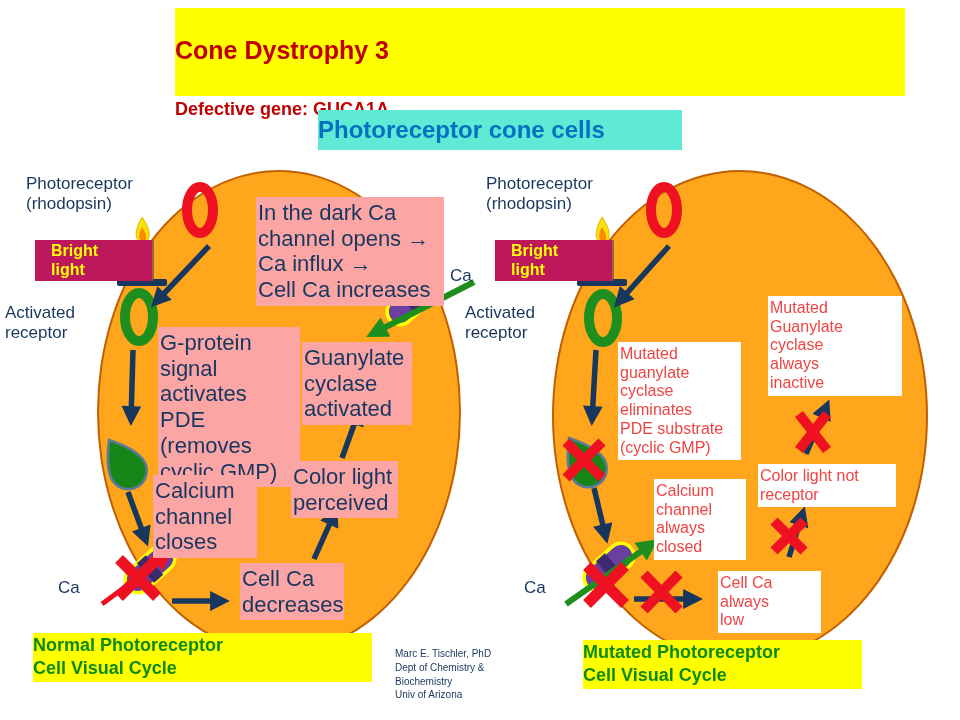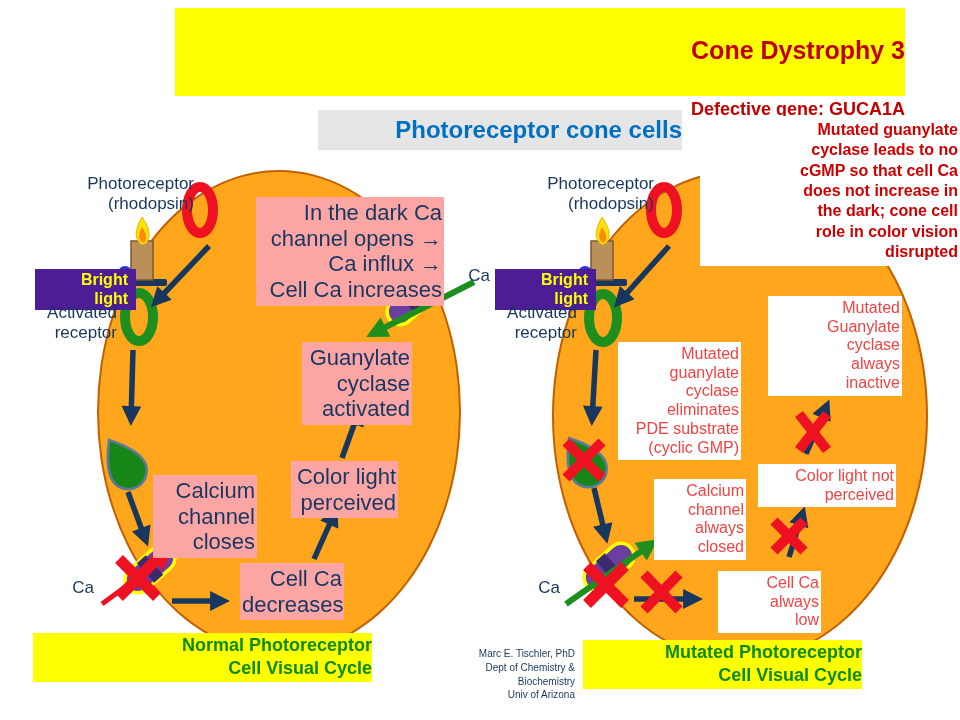--- a/index.html
+++ b/index.html
@@ -1,52 +1,45 @@
 <!DOCTYPE html>
 <html><head>
 <meta charset="utf-8">
 <style>
   html,body{margin:0;padding:0;background:#fff;font-family:"Liberation Sans",sans-serif;}
   .slide{position:relative;width:960px;height:720px;background:#ffffff;overflow:hidden;}
   .cell{position:absolute;border-radius:50%;background:#ffa61c;border:2px solid #c06000;z-index:1;}
   .cell-left{left:97px;top:170px;width:360px;height:480px;}
   .cell-right{left:552px;top:170px;width:372px;height:488px;}
   svg.overlay{position:absolute;left:0;top:0;z-index:5;pointer-events:none;}
-  .abs{position:absolute;z-index:10;white-space:pre-line;text-align:right;}
+  .abs{position:absolute;z-index:10;white-space:pre-line;text-align:left;}
   .lbl{color:#17375e;font-size:17px;line-height:1.18;}
   .wbox{background:#fca5a5;color:#17375e;font-size:22px;line-height:1.17;padding:3px 2px;}
   .rbox{background:#ffffff;color:#ef4444;font-size:16px;line-height:1.17;padding:3px 2px;}
-  .bright{background:#4c1d95;color:#ffff00;font-weight:bold;font-size:16px;line-height:1.17;padding:2px 8px;margin-top:29px;}
+  .bright{background:#be185d;color:#ffff00;font-weight:bold;font-size:16px;line-height:1.17;padding:2px 16px;}
   .caption{background:#ffff00;color:#0d8a0d;font-weight:bold;font-size:18px;line-height:1.3;padding:1px 0;}
   .header{left:175px;top:8px;width:730px;height:88px;background:#ffff00;}
   .header .t{color:#c00000;font-weight:bold;font-size:25px;margin-top:10px;}
   .header .g{color:#c00000;font-weight:bold;font-size:18px;margin-top:16px;}
-  .section{left:318px;top:110px;width:364px;height:40px;background:#e5e5e5;color:#0070c0;font-weight:bold;font-size:24px;line-height:40px;}
+  .section{left:318px;top:110px;width:364px;height:40px;background:#5eead4;color:#0070c0;font-weight:bold;font-size:24px;line-height:40px;}
   .note{left:700px;top:116px;width:258px;background:#ffffff;color:#cc0000;font-size:16px;font-weight:600;line-height:1.27;padding:4px 0;}
   .credit{left:395px;top:647px;width:180px;color:#17375e;font-size:10px;line-height:1.38;}
 </style>
 </head>
 <body>
 
 <div class="slide">
 
   <div class="abs header">
     <div class="t">Cone Dystrophy 3</div>
     <div class="g">Defective gene: GUCA1A</div>
   </div>
 
   <div class="abs section">Photoreceptor cone cells</div>
 
-  <div class="abs note">Mutated guanylate
-cyclase leads to no
-cGMP so that cell Ca
-does not increase in
-the dark; cone cell
-role in color vision
-disrupted</div>
 
   <div class="cell cell-left"></div>
   <div class="cell cell-right"></div>
 
   <svg class="overlay" width="960" height="720" viewBox="0 0 960 720">
     <defs>
       <marker id="mN" viewBox="0 0 10 10" refX="7" refY="5" markerWidth="4" markerHeight="3.6" orient="auto-start-reverse">
           <path d="M0 0L10 5L0 10z" fill="#17375e"></path>
         </marker>
       <marker id="mG" viewBox="0 0 10 10" refX="7" refY="5" markerWidth="4" markerHeight="3.6" orient="auto-start-reverse">
@@ -135,20 +128,26 @@
 (rhodopsin)</div>
   <div class="abs bright" style="left:35px;top:240px;width:85px;">Bright
 light</div>
   <div class="abs lbl" style="left:5px;top:303px;width:112px;">Activated
 receptor</div>
   <div class="abs wbox" style="left:256px;top:197px;width:184px;">In the dark Ca
 channel opens →
 Ca influx →
 Cell Ca increases</div>
   <div class="abs lbl" style="left:450px;top:266px;width:40px;">Ca</div>
+  <div class="abs wbox" style="left:158px;top:327px;width:138px;">G-protein
+signal
+activates
+PDE
+(removes
+cyclic GMP)</div>
   <div class="abs wbox" style="left:302px;top:342px;width:106px;">Guanylate
 cyclase
 activated</div>
   <div class="abs wbox" style="left:291px;top:461px;width:103px;">Color light
 perceived</div>
   <div class="abs wbox" style="left:153px;top:475px;width:100px;">Calcium
 channel
 closes</div>
   <div class="abs wbox" style="left:240px;top:563px;width:100px;">Cell Ca
 decreases</div>
@@ -167,21 +166,21 @@
 cyclase
 eliminates
 PDE substrate
 (cyclic GMP)</div>
   <div class="abs rbox" style="left:768px;top:296px;width:130px;">Mutated
 Guanylate
 cyclase
 always
 inactive</div>
   <div class="abs rbox" style="left:758px;top:464px;width:134px;">Color light not
-perceived</div>
+receptor</div>
   <div class="abs rbox" style="left:654px;top:479px;width:88px;">Calcium
 channel
 always
 closed</div>
   <div class="abs rbox" style="left:718px;top:571px;width:99px;">Cell Ca
 always
 low</div>
   <div class="abs lbl" style="left:524px;top:578px;width:36px;">Ca</div>
   <div class="abs caption" style="left:583px;top:640px;width:279px;">Mutated Photoreceptor
 Cell Visual Cycle</div>

